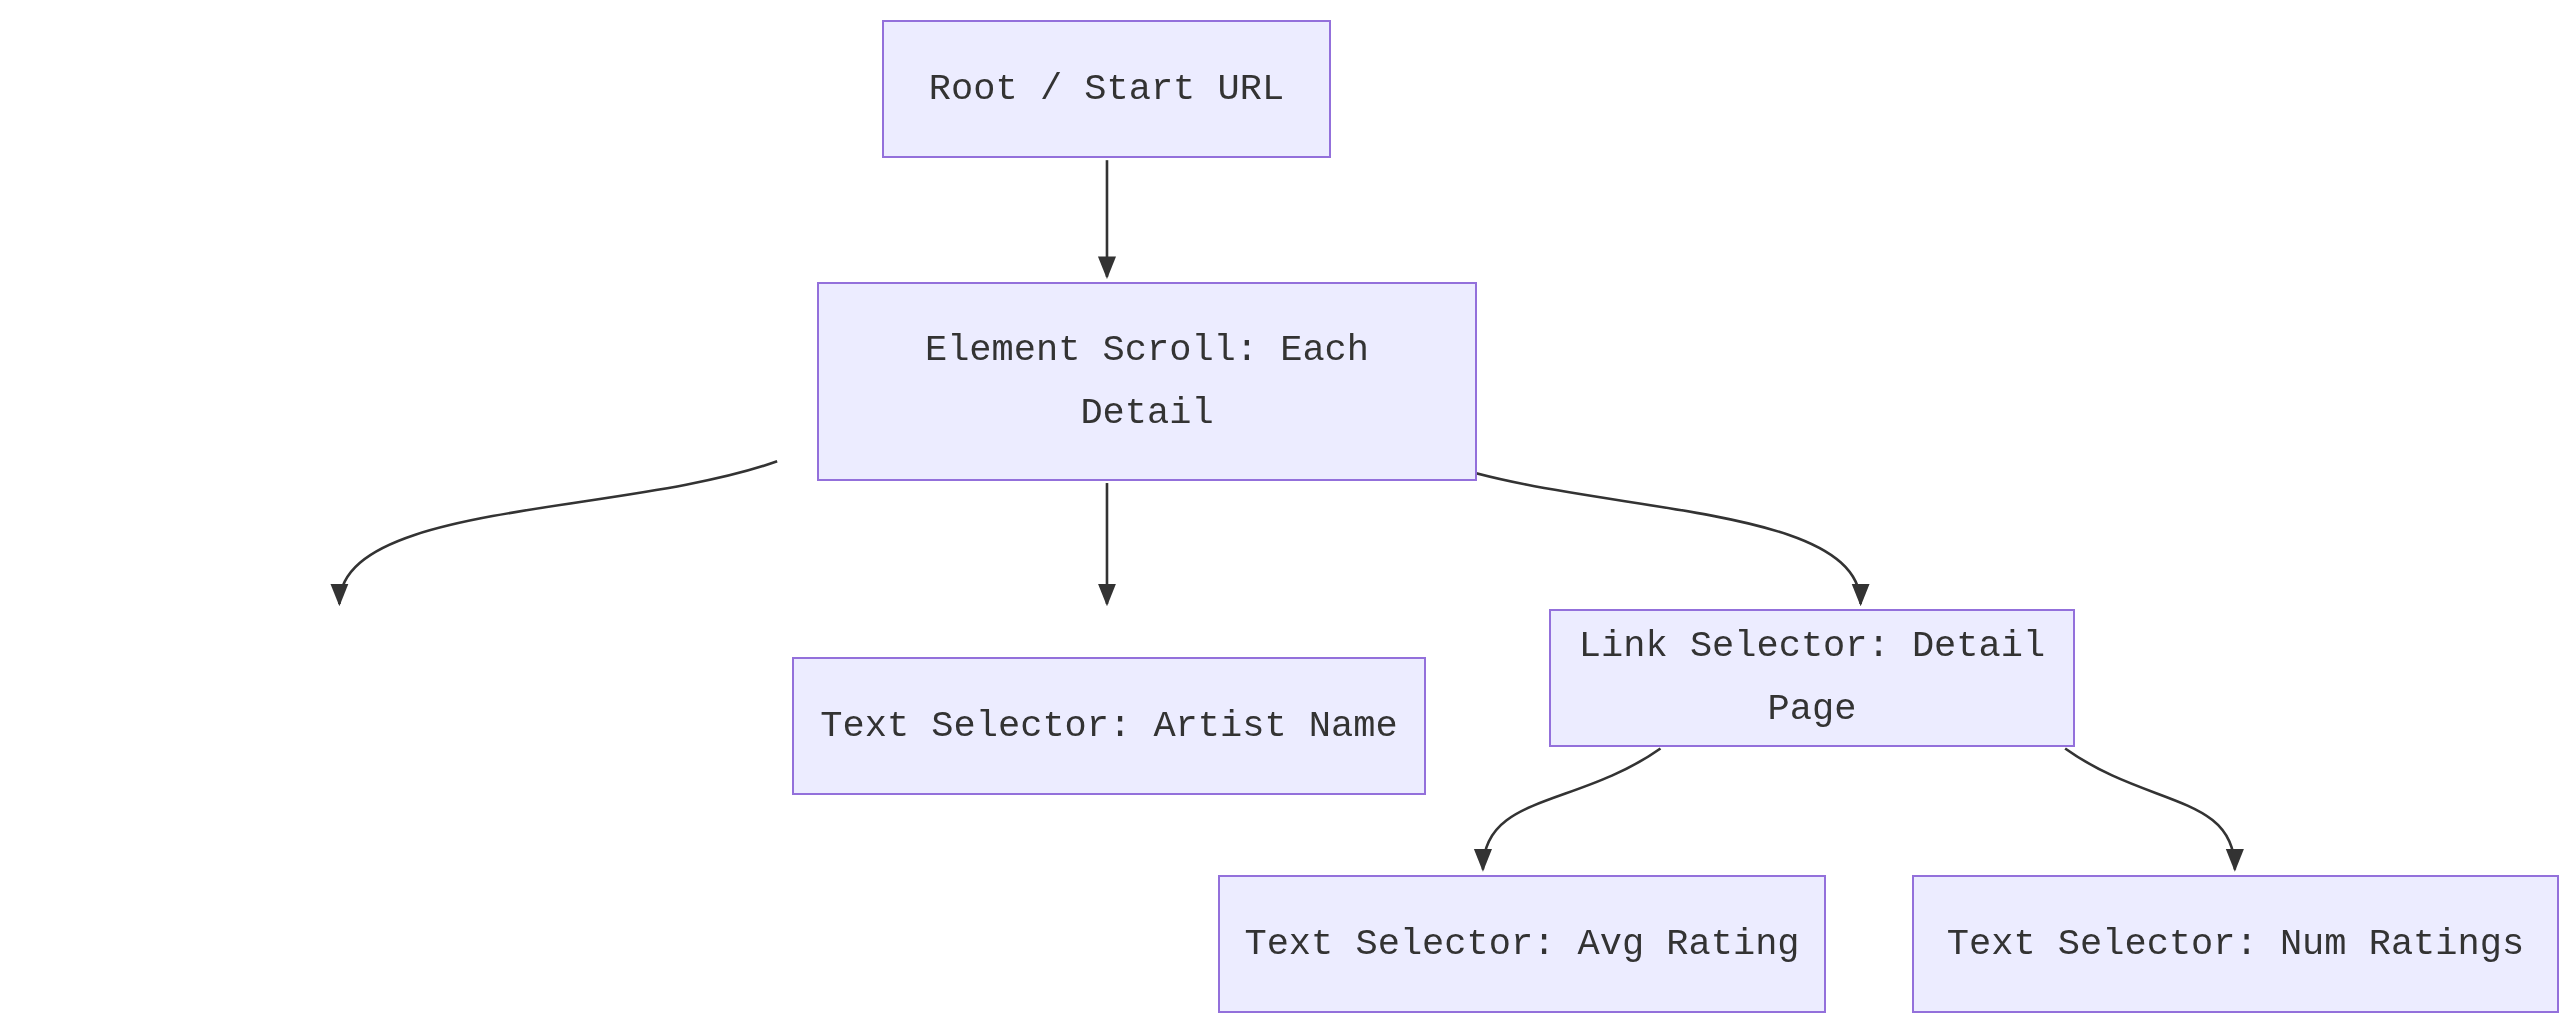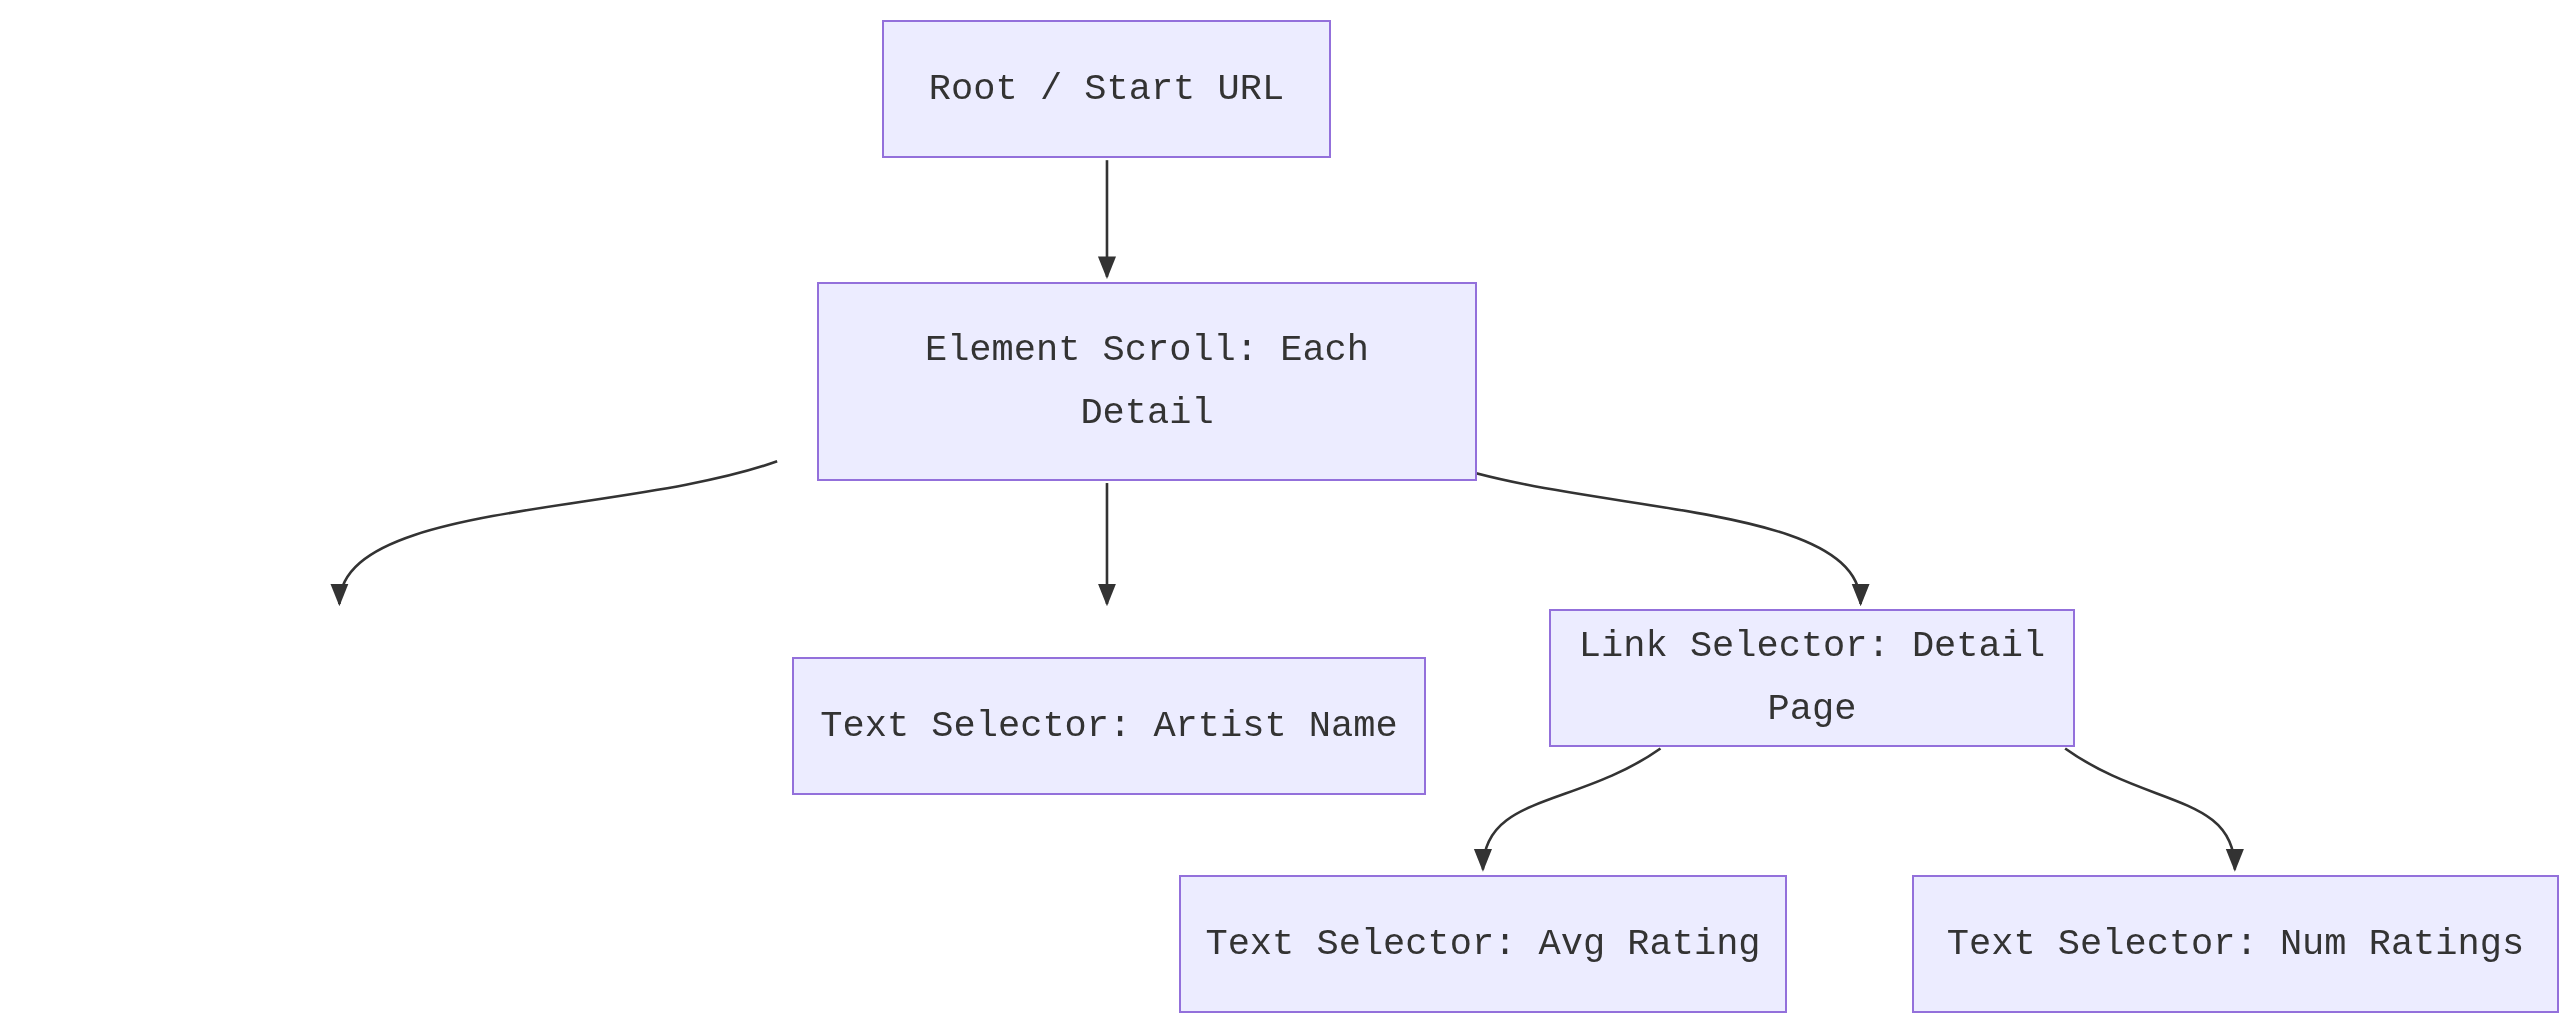--- a/index.html
+++ b/index.html
@@ -41,21 +41,21 @@
     font-size: 37px;
     line-height: 63px;
   }
   .node .line { display: block; }
 
   #n-root   { left: 882px; top:   20px; width: 449px; height: 138px; }
   #n-scroll { left:  777px; top:  282px; width: 660px; height: 199px; margin-left: 40px; }
   #n-album  { left:   13px; top:  609px; width: 651px; height: 138px; }
   #n-artist { left:  792px; top:  609px; width: 634px; height: 138px; margin-top: 48px; }
   #n-detail { left: 1549px; top:  609px; width: 526px; height: 138px; }
-  #n-avg    { left: 1179px; top: 875px; width: 608px; height: 138px; }
+  #n-avg    { left: 1218px; top: 875px; width: 608px; height: 138px; }
   #n-num    { left: 1912px; top: 875px; width: 647px; height: 138px; }
 </style>
 </head>
 <body>
 
 <div class="canvas">
 
   <svg class="edges" width="2576" height="1027" viewBox="0 0 2960 1180" xmlns="http://www.w3.org/2000/svg">
     <defs>
       <marker id="arrow" viewBox="0 0 10 10" refX="9" refY="5" markerWidth="26" markerHeight="26" markerUnits="userSpaceOnUse" orient="auto">

